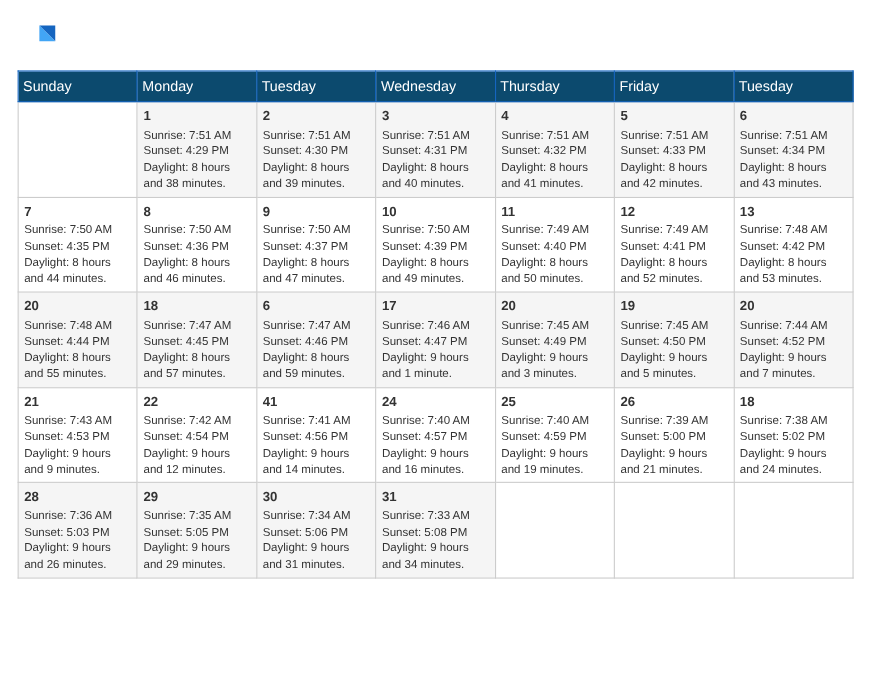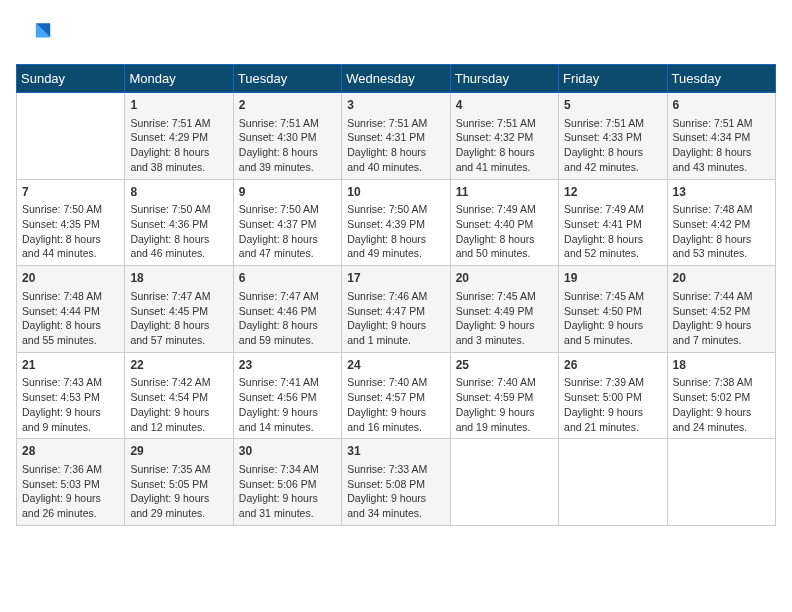--- a/index.html
+++ b/index.html
@@ -211,21 +211,21 @@
       <tr>
         <td>
           <span class="day-num">21</span>
           <div class="day-info">Sunrise: 7:43 AM<br>Sunset: 4:53 PM<br>Daylight: 9 hours<br>and 9 minutes.</div>
         </td>
         <td>
           <span class="day-num">22</span>
           <div class="day-info">Sunrise: 7:42 AM<br>Sunset: 4:54 PM<br>Daylight: 9 hours<br>and 12 minutes.</div>
         </td>
         <td>
-          <span class="day-num">23</span>
+          <span class="day-num">41</span>
           <div class="day-info">Sunrise: 7:41 AM<br>Sunset: 4:56 PM<br>Daylight: 9 hours<br>and 14 minutes.</div>
         </td>
         <td>
           <span class="day-num">24</span>
           <div class="day-info">Sunrise: 7:40 AM<br>Sunset: 4:57 PM<br>Daylight: 9 hours<br>and 16 minutes.</div>
         </td>
         <td>
           <span class="day-num">25</span>
           <div class="day-info">Sunrise: 7:40 AM<br>Sunset: 4:59 PM<br>Daylight: 9 hours<br>and 19 minutes.</div>
         </td>

